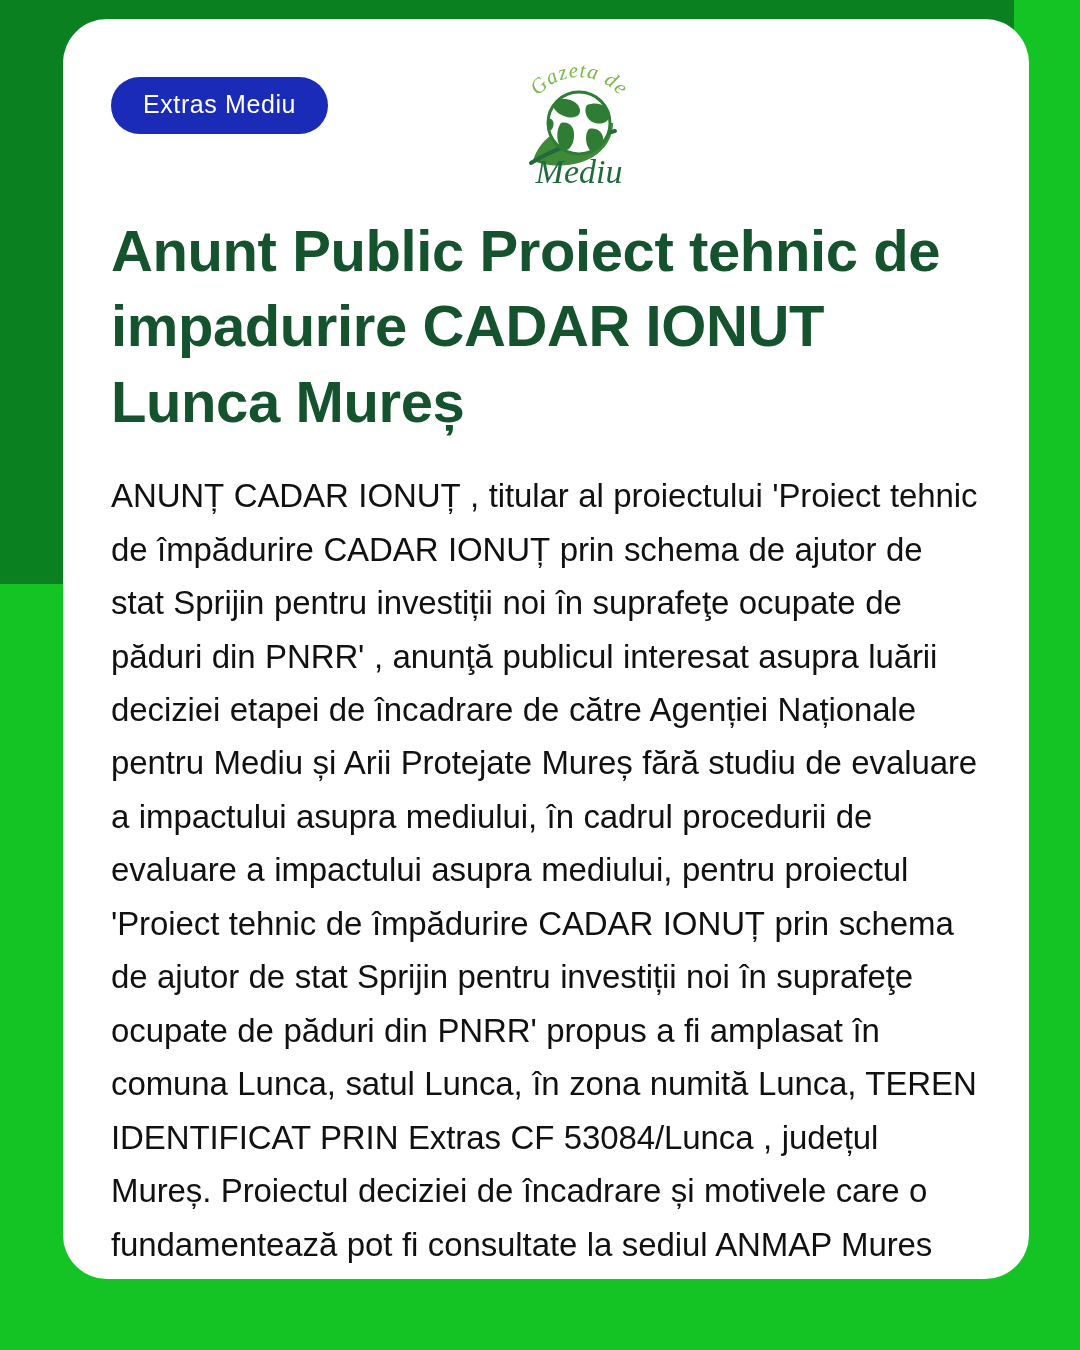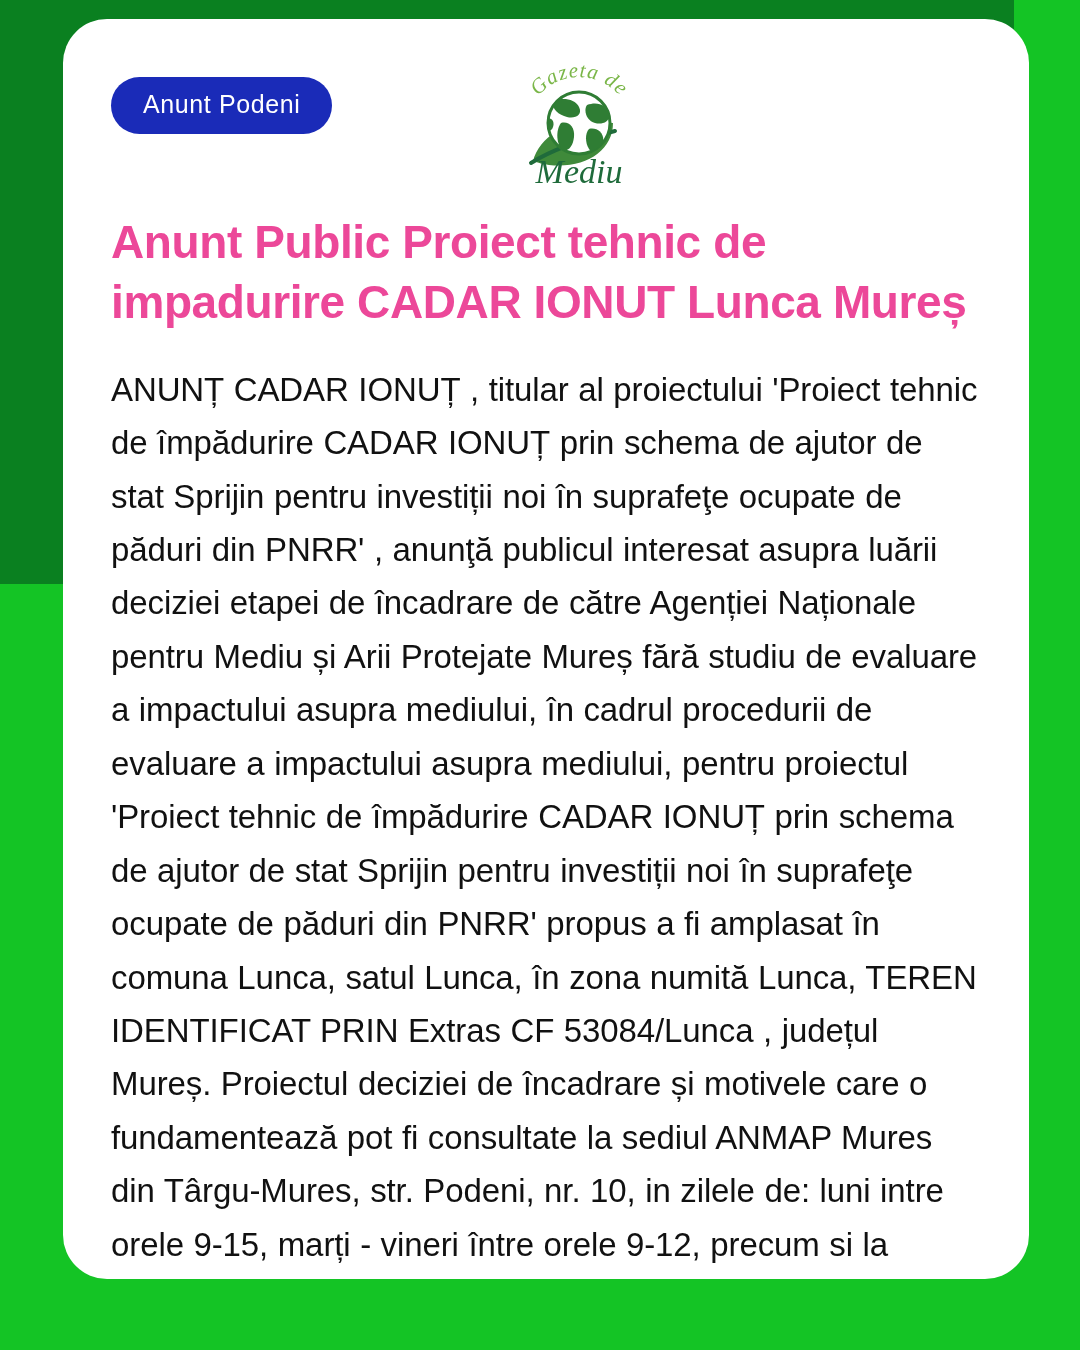--- a/index.html
+++ b/index.html
@@ -93,22 +93,22 @@
     position: absolute;
     left: 406px;
     top: 2px;
     width: 124px;
     height: 136px;
   }
   .logo svg { display:block; width:124px; height:136px; }
 
   
   .title {
-    color: #ec4899;
-    font-size: 46px;
+    color: #14532d;
+    font-size: 58px;
     line-height: 1.3;
     font-weight: 800;
     letter-spacing: -0.4px;
     margin: 8px 0 0 0;
     padding: 0;
   }
 
   
   .body-wrap {
     margin-top: 30px;
@@ -131,21 +131,21 @@
 
   <div class="bg-dark-left"></div>
   <div class="bg-bright-right"></div>
   <div class="bg-bright-bottom"></div>
 
   <div class="card">
     <div class="card-inner">
 
       <div class="header-row">
 
-        <span class="badge">Anunt Podeni</span>
+        <span class="badge">Extras Mediu</span>
 
         <div class="logo">
           <svg viewBox="0 0 124 136" xmlns="http://www.w3.org/2000/svg" aria-hidden="true">
             <defs>
               <path id="arcTop" d="M 12 66 A 50 46 0 0 1 112 66"></path>
               <path id="arcBot" d="M 16 96 A 48 42 0 0 0 110 96"></path>
               <clipPath id="globeClip">
                 <circle cx="62" cy="66" r="31"></circle>
               </clipPath>
             </defs>

